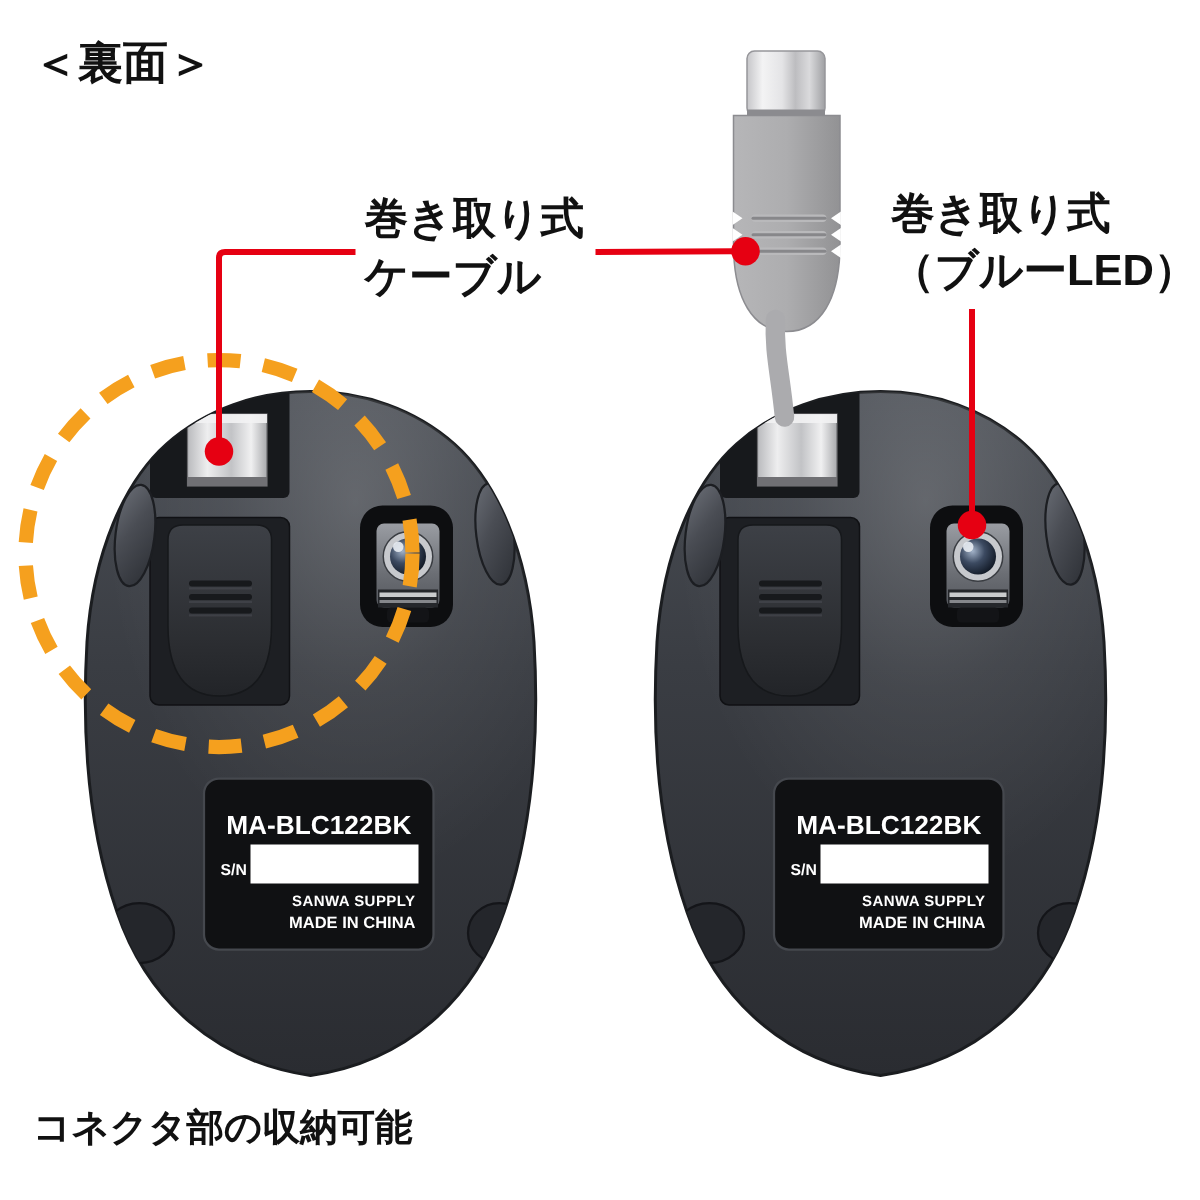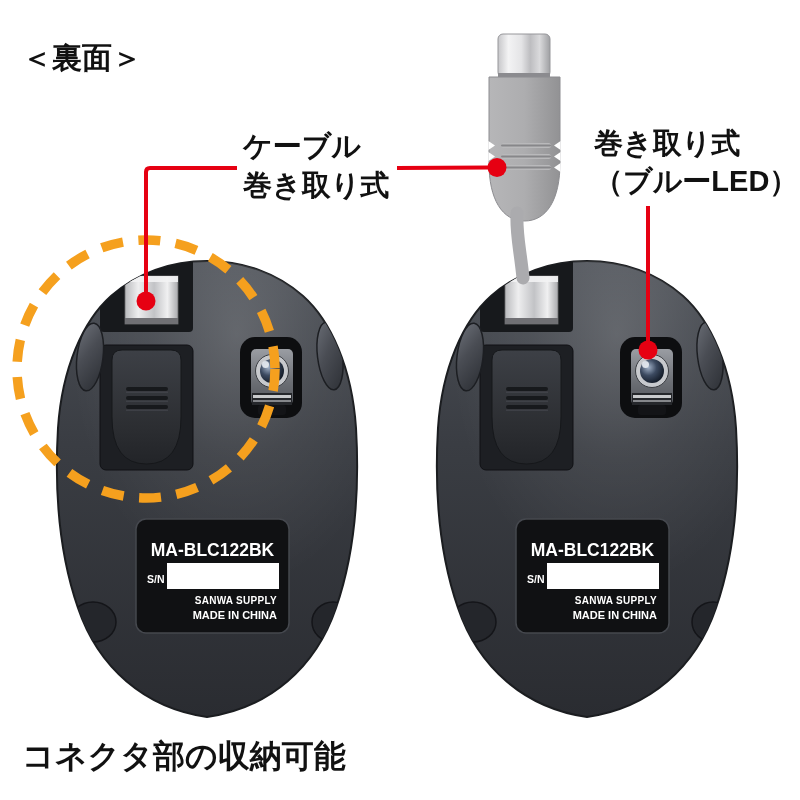--- a/index.html
+++ b/index.html
@@ -7,36 +7,36 @@
     width:800px;height:800px;position:relative;overflow:hidden;
     background:#ffffff;
     font-family:"Liberation Sans","DejaVu Sans",sans-serif;
   }
   .stage{position:absolute;left:0;top:0;width:800px;height:800px;}
   svg.art{position:absolute;left:0;top:0;z-index:1;}
   .jp{
     position:absolute;z-index:2;color:#111111;font-weight:700;
     white-space:nowrap;pointer-events:none;
   }
-  .title{left:22px;top:22px;font-size:30px;letter-spacing:0px;margin-top:16px;}
+  .title{left:22px;top:22px;font-size:30px;letter-spacing:0px;}
   .cable-label{left:243px;top:127px;font-size:29px;line-height:39px;}
   .sensor-label{left:594px;top:124px;font-size:29px;line-height:38px;}
-  .caption{left:22px;top:735px;font-size:32px;}
+  .caption{left:22px;top:735px;font-size:25px;}
   .plate-text{fill:#ffffff;font-family:"Liberation Sans","DejaVu Sans",sans-serif;}
 </style>
 </head>
 <body>
 
 <div class="stage">
 
   <div class="jp title">＜裏面＞</div>
 
   <div class="jp cable-label">
+    <div>巻き取り式</div>
     <div>ケーブル</div>
-    <div>巻き取り式</div>
   </div>
 
   <div class="jp sensor-label">
     <div>巻き取り式</div>
     <div>（ブルーLED）</div>
   </div>
 
   <div class="jp caption">コネクタ部の収納可能</div>
 
   <svg class="art" width="800" height="800" viewBox="0 0 800 800">

